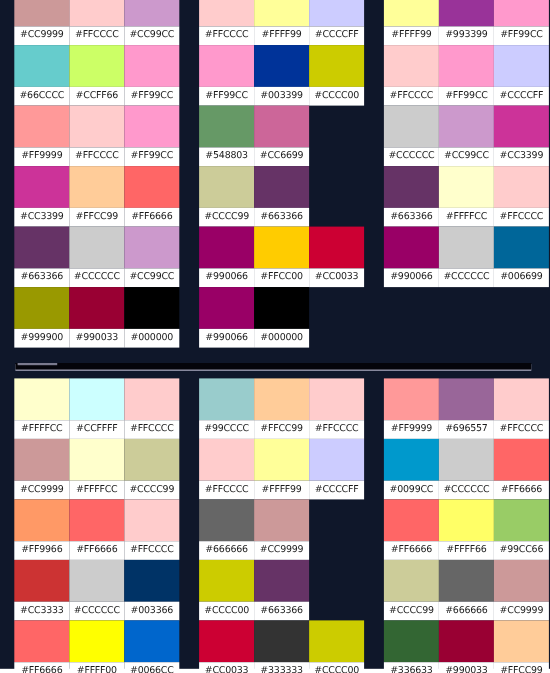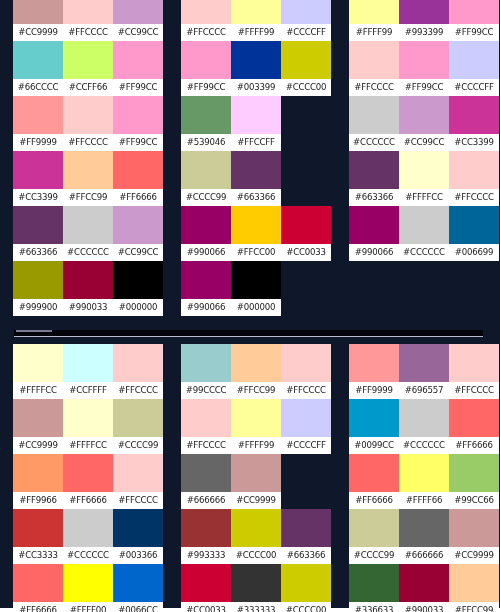--- a/index.html
+++ b/index.html
@@ -209,25 +209,25 @@
             <div class="swatch-label">#003399</div>
           </div>
           <div class="swatch-cell">
             <div class="swatch-chip" style="background: rgb(204, 204, 0);"></div>
             <div class="swatch-label">#CCCC00</div>
           </div>
         </div>
         <div class="swatch-row">
           <div class="swatch-cell">
             <div class="swatch-chip" style="background: rgb(102, 153, 102);"></div>
-            <div class="swatch-label">#539046</div>
-          </div>
-          <div class="swatch-cell">
-            <div class="swatch-chip" style="background: rgb(255, 204, 255);"></div>
-            <div class="swatch-label">#FFCCFF</div>
+            <div class="swatch-label">#548803</div>
+          </div>
+          <div class="swatch-cell">
+            <div class="swatch-chip" style="background: rgb(204, 102, 153);"></div>
+            <div class="swatch-label">#CC6699</div>
           </div>
         </div>
         <div class="swatch-row">
           <div class="swatch-cell">
             <div class="swatch-chip" style="background: rgb(204, 204, 153);"></div>
             <div class="swatch-label">#CCCC99</div>
           </div>
           <div class="swatch-cell">
             <div class="swatch-chip" style="background: rgb(102, 51, 102);"></div>
             <div class="swatch-label">#663366</div>
@@ -441,24 +441,20 @@
             <div class="swatch-chip" style="background: rgb(102, 102, 102);"></div>
             <div class="swatch-label">#666666</div>
           </div>
           <div class="swatch-cell">
             <div class="swatch-chip" style="background: rgb(204, 153, 153);"></div>
             <div class="swatch-label">#CC9999</div>
           </div>
         </div>
         <div class="swatch-row">
           <div class="swatch-cell">
-            <div class="swatch-chip" style="background: rgb(153, 51, 51);"></div>
-            <div class="swatch-label">#993333</div>
-          </div>
-          <div class="swatch-cell">
             <div class="swatch-chip" style="background: rgb(204, 204, 0);"></div>
             <div class="swatch-label">#CCCC00</div>
           </div>
           <div class="swatch-cell">
             <div class="swatch-chip" style="background: rgb(102, 51, 102);"></div>
             <div class="swatch-label">#663366</div>
           </div>
         </div>
         <div class="swatch-row">
           <div class="swatch-cell">

